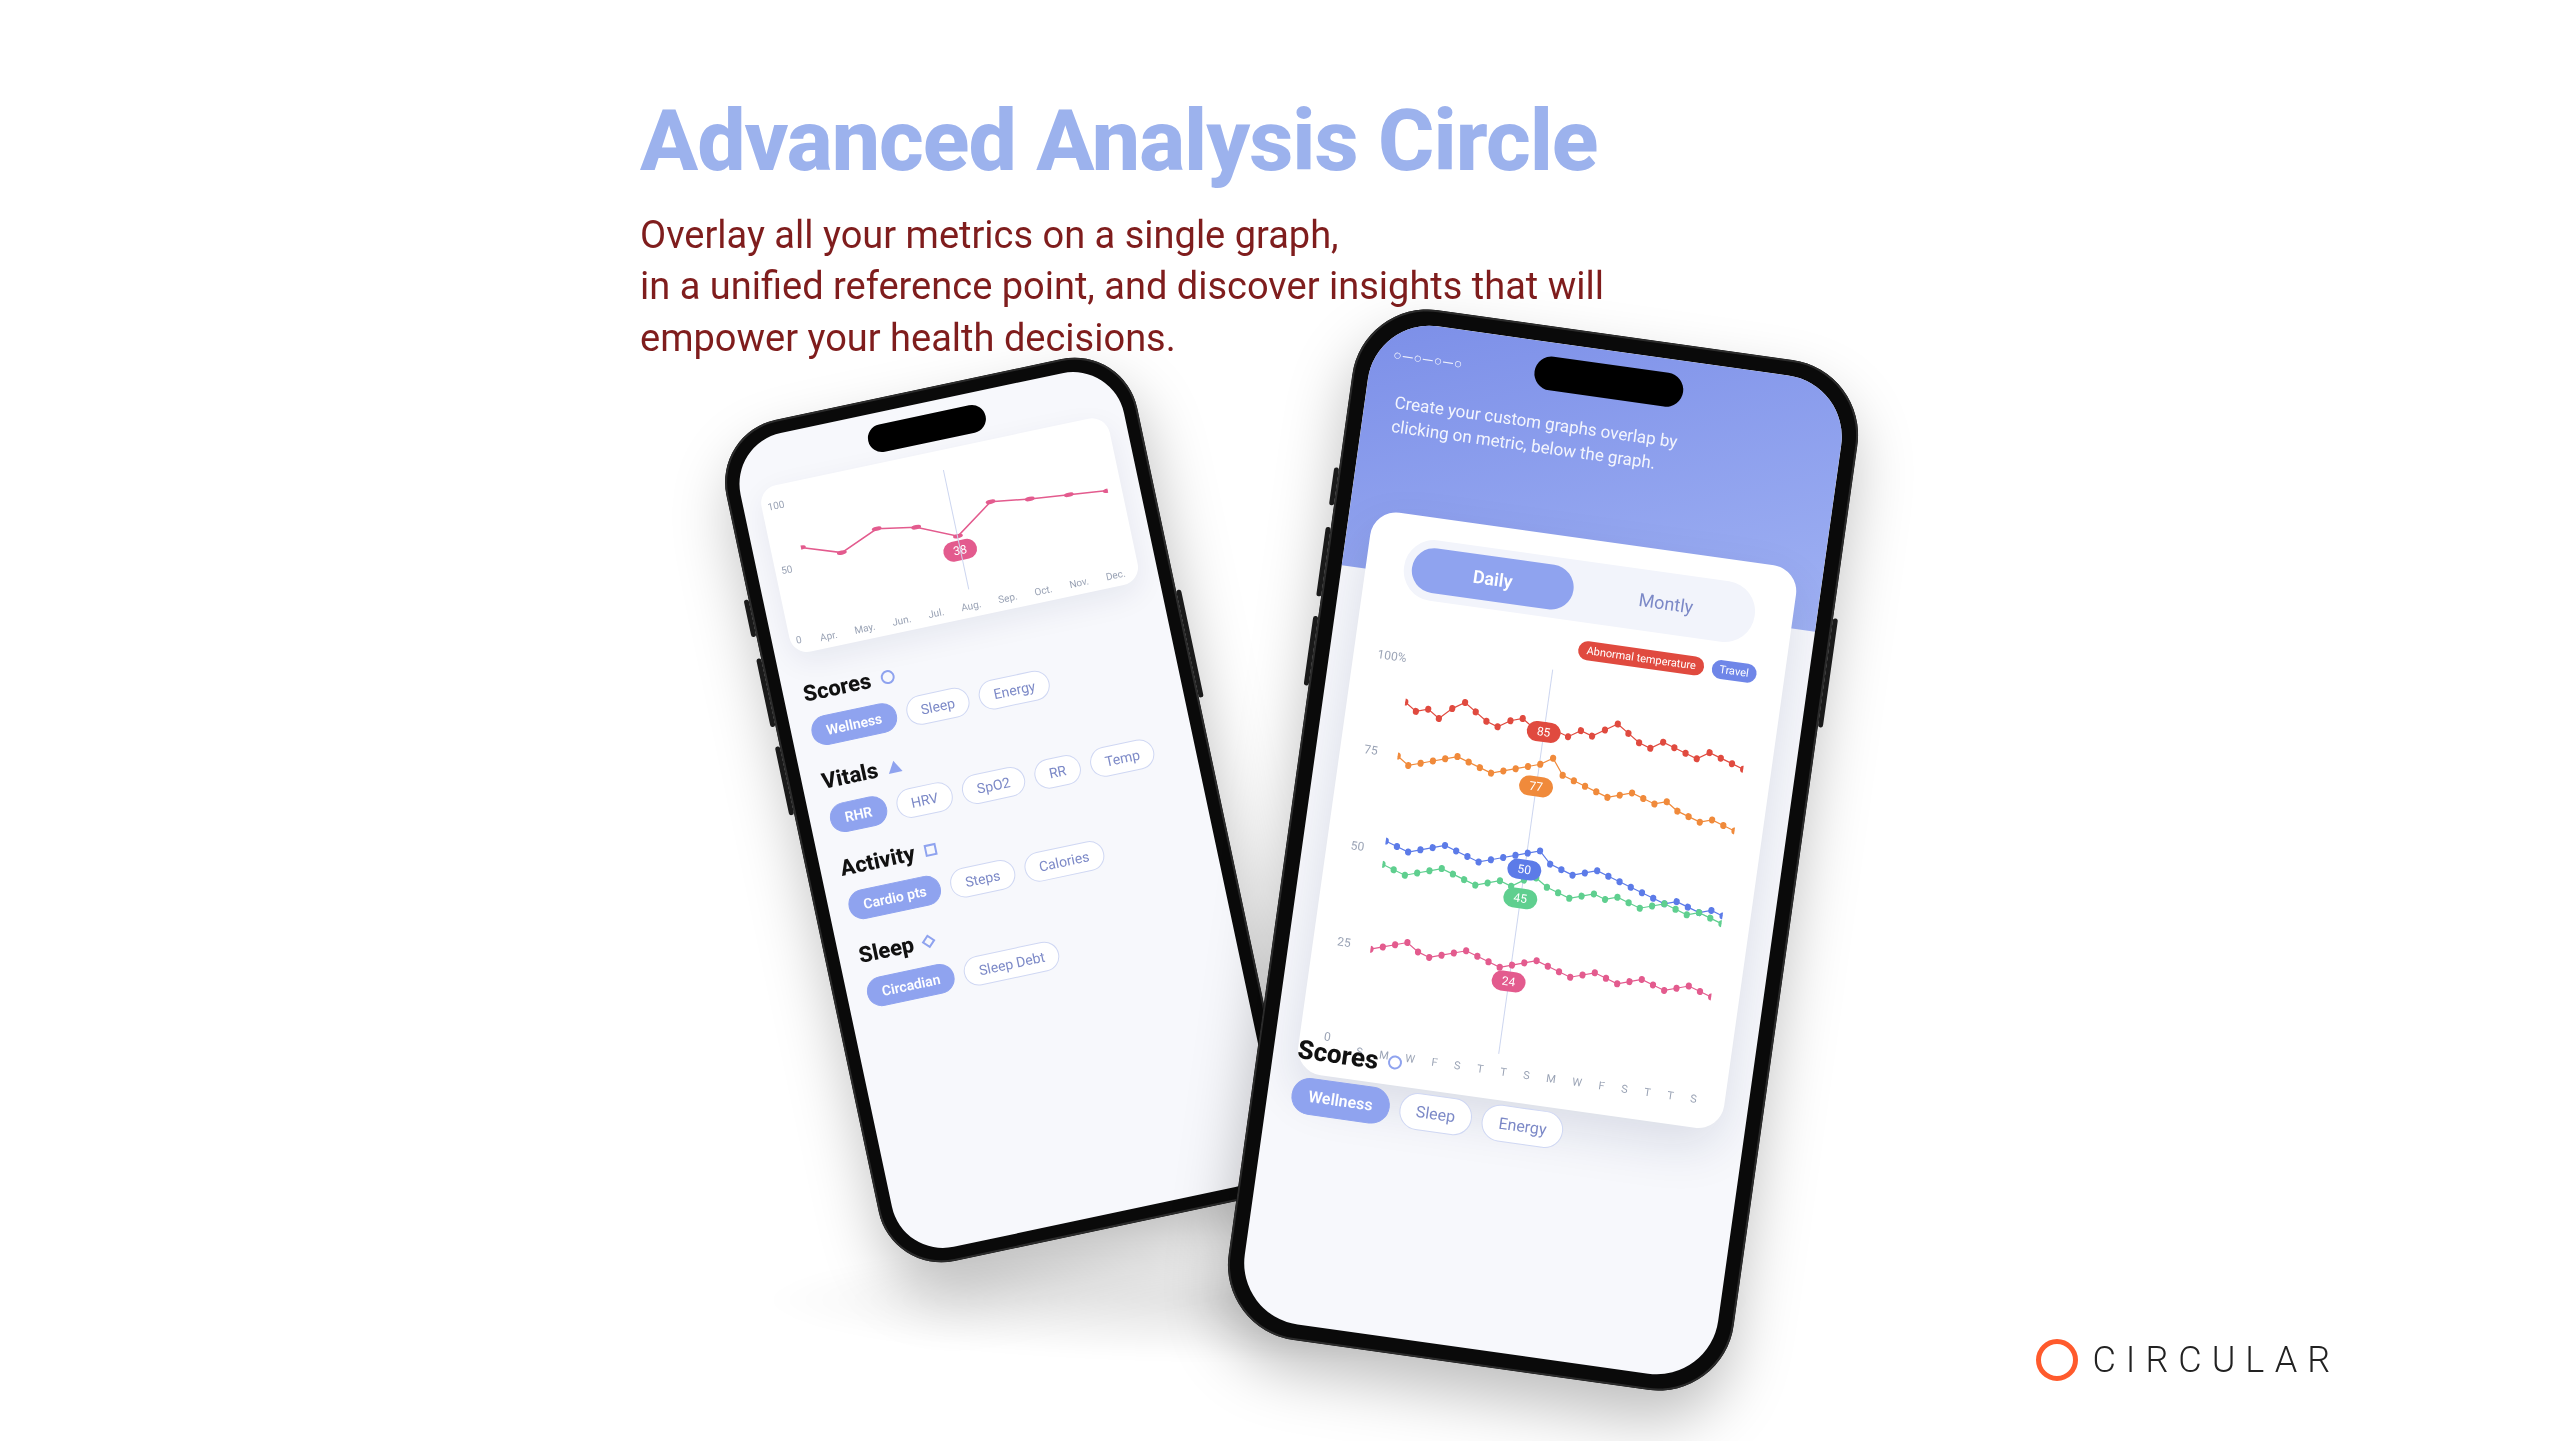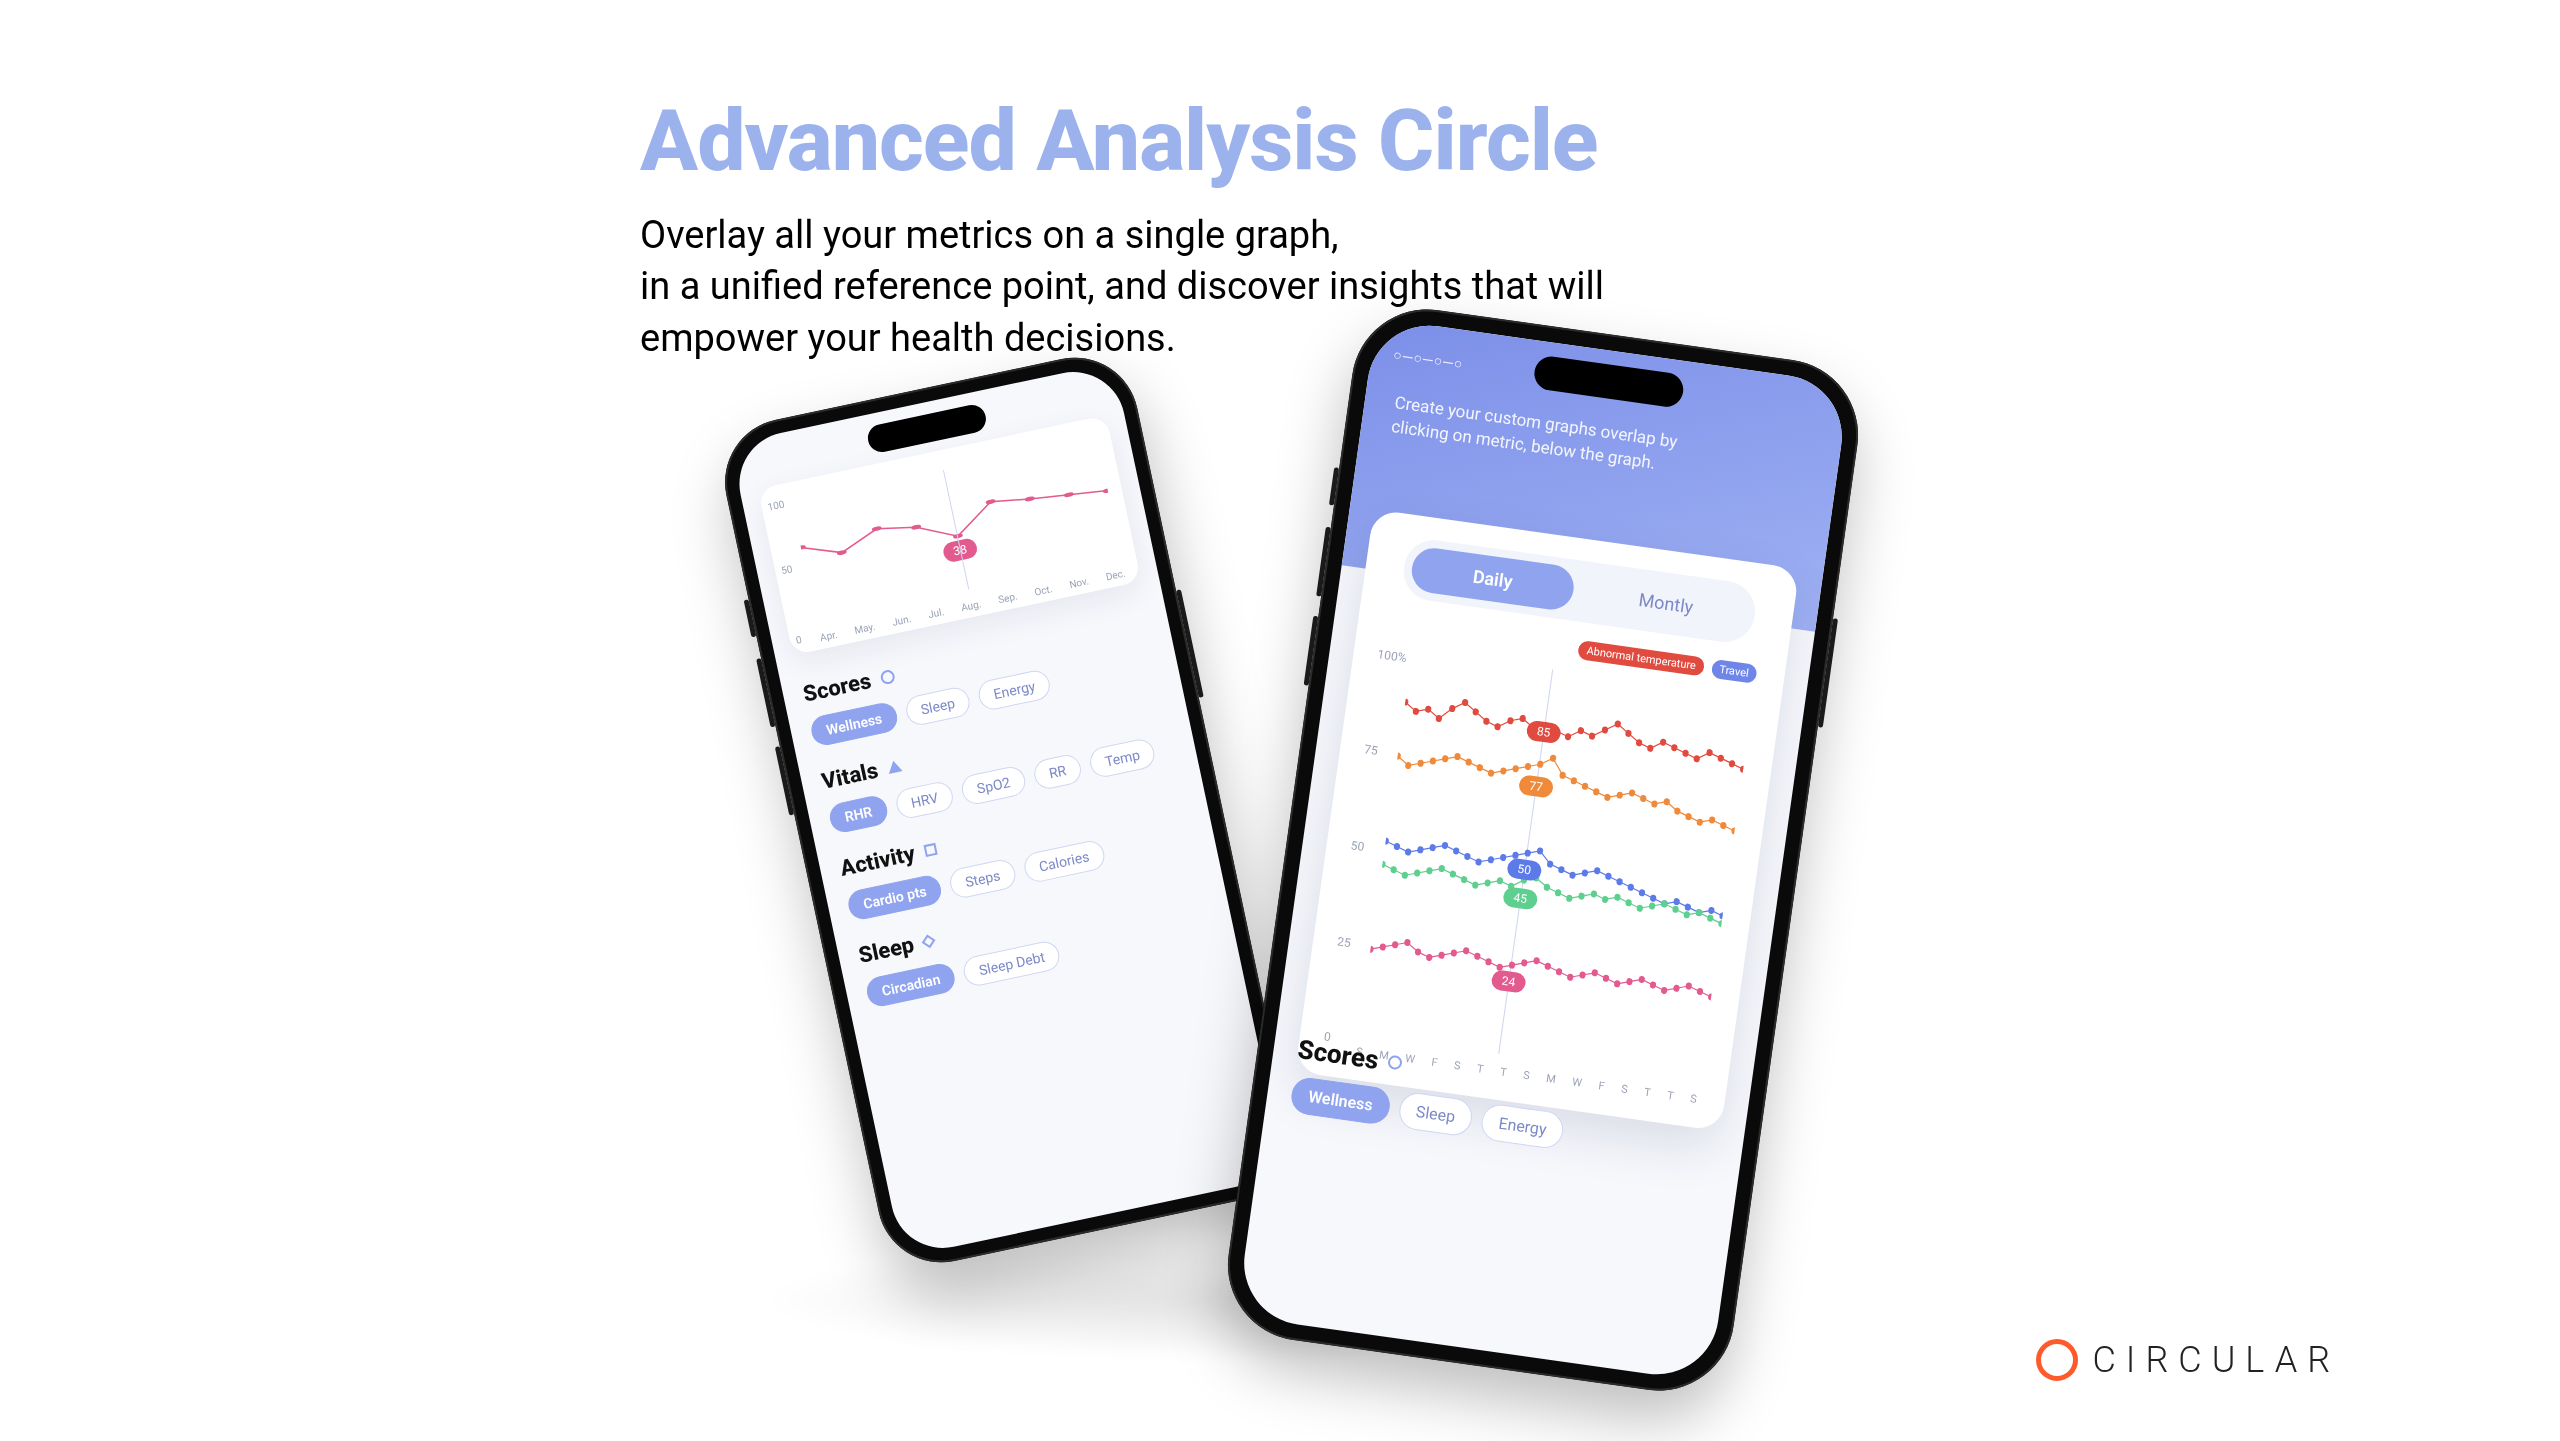--- a/index.html
+++ b/index.html
@@ -13,21 +13,21 @@
   .stage {
     position: absolute; left: 0; top: 0; width: 2560px; height: 1441px; padding-left: 8px;
   }
   .headline {
     position: absolute; left: 640px; top: 90px;
     font-size: 86px; font-weight: 800; letter-spacing: -1px;
     color: #9CB2ED;
   }
   .subheadline {
     position: absolute; left: 640px; top: 210px;
-    font-size: 38px; line-height: 1.35; color: #000000;
+    font-size: 38px; line-height: 1.35; color: #7f1d1d;
     max-width: 1100px;
   }
   .brand {
     position: absolute; right: 220px; bottom: 60px;
     display: flex; align-items: center; gap: 14px;
     color: #222; font-size: 36px; letter-spacing: 10px; font-weight: 300;
   }
   .brand .ring {
     width: 42px; height: 42px; border-radius: 50%;
     border: 5px solid #FF5A2C;

